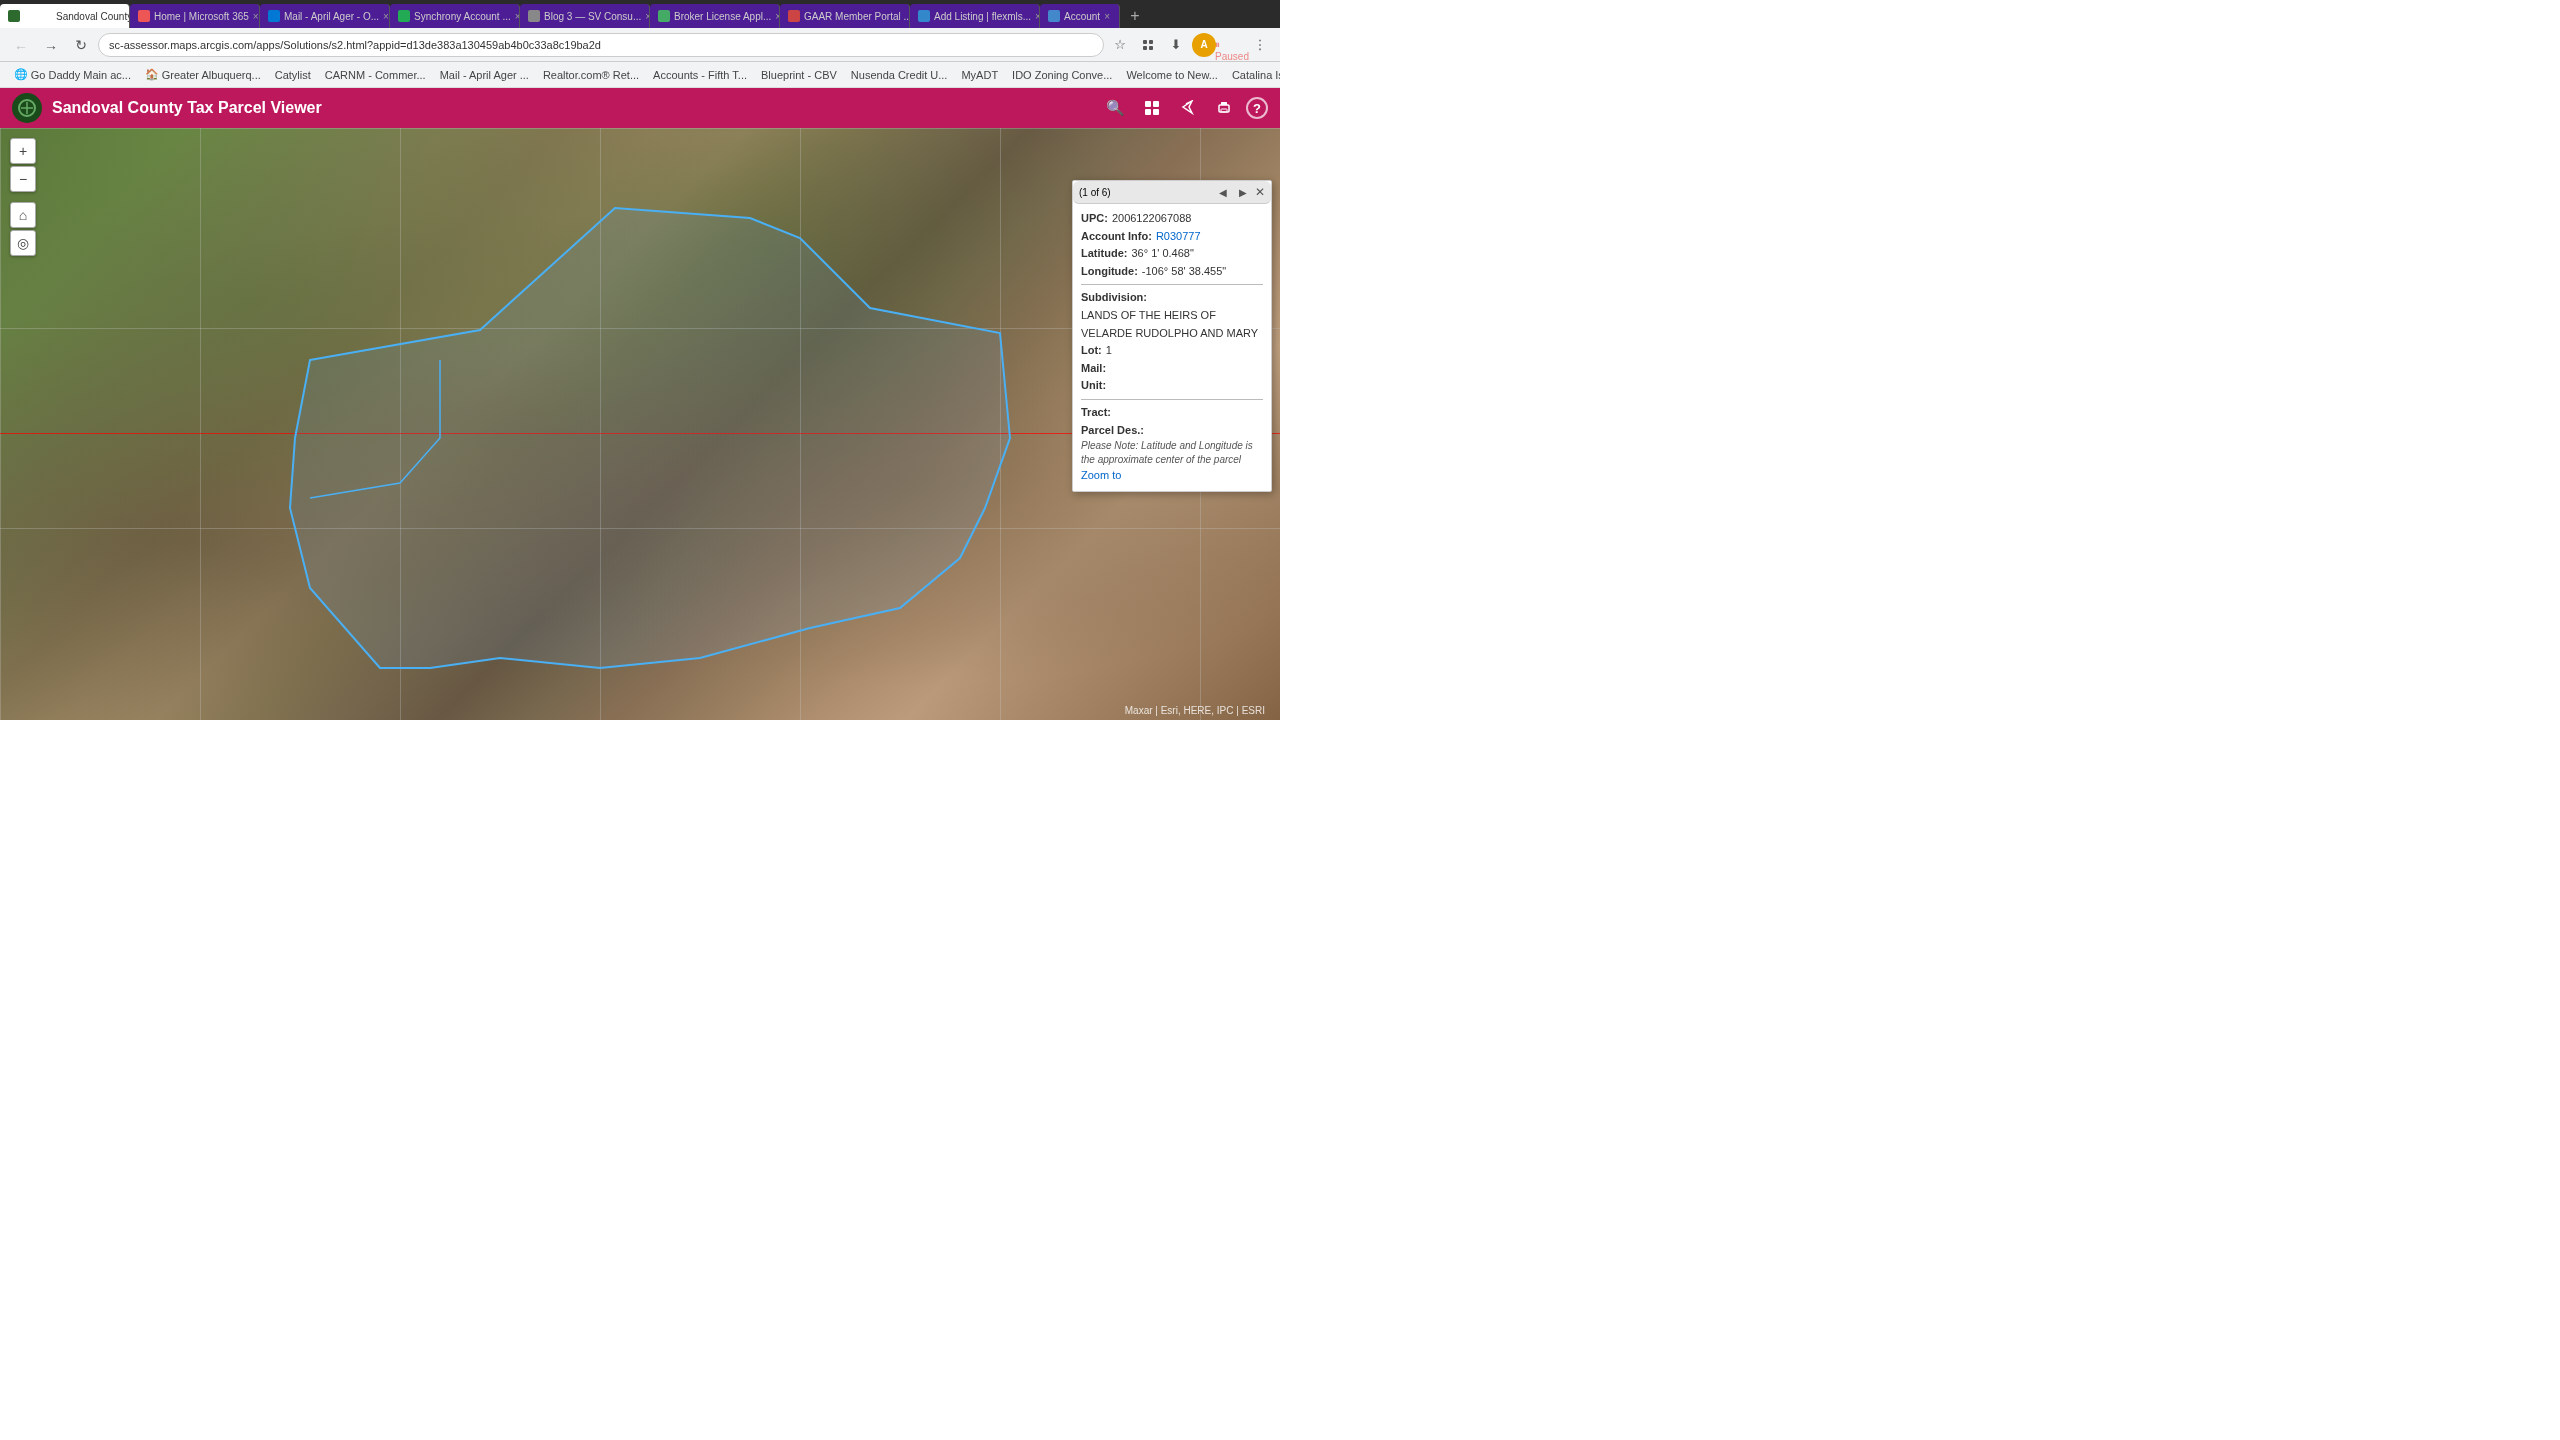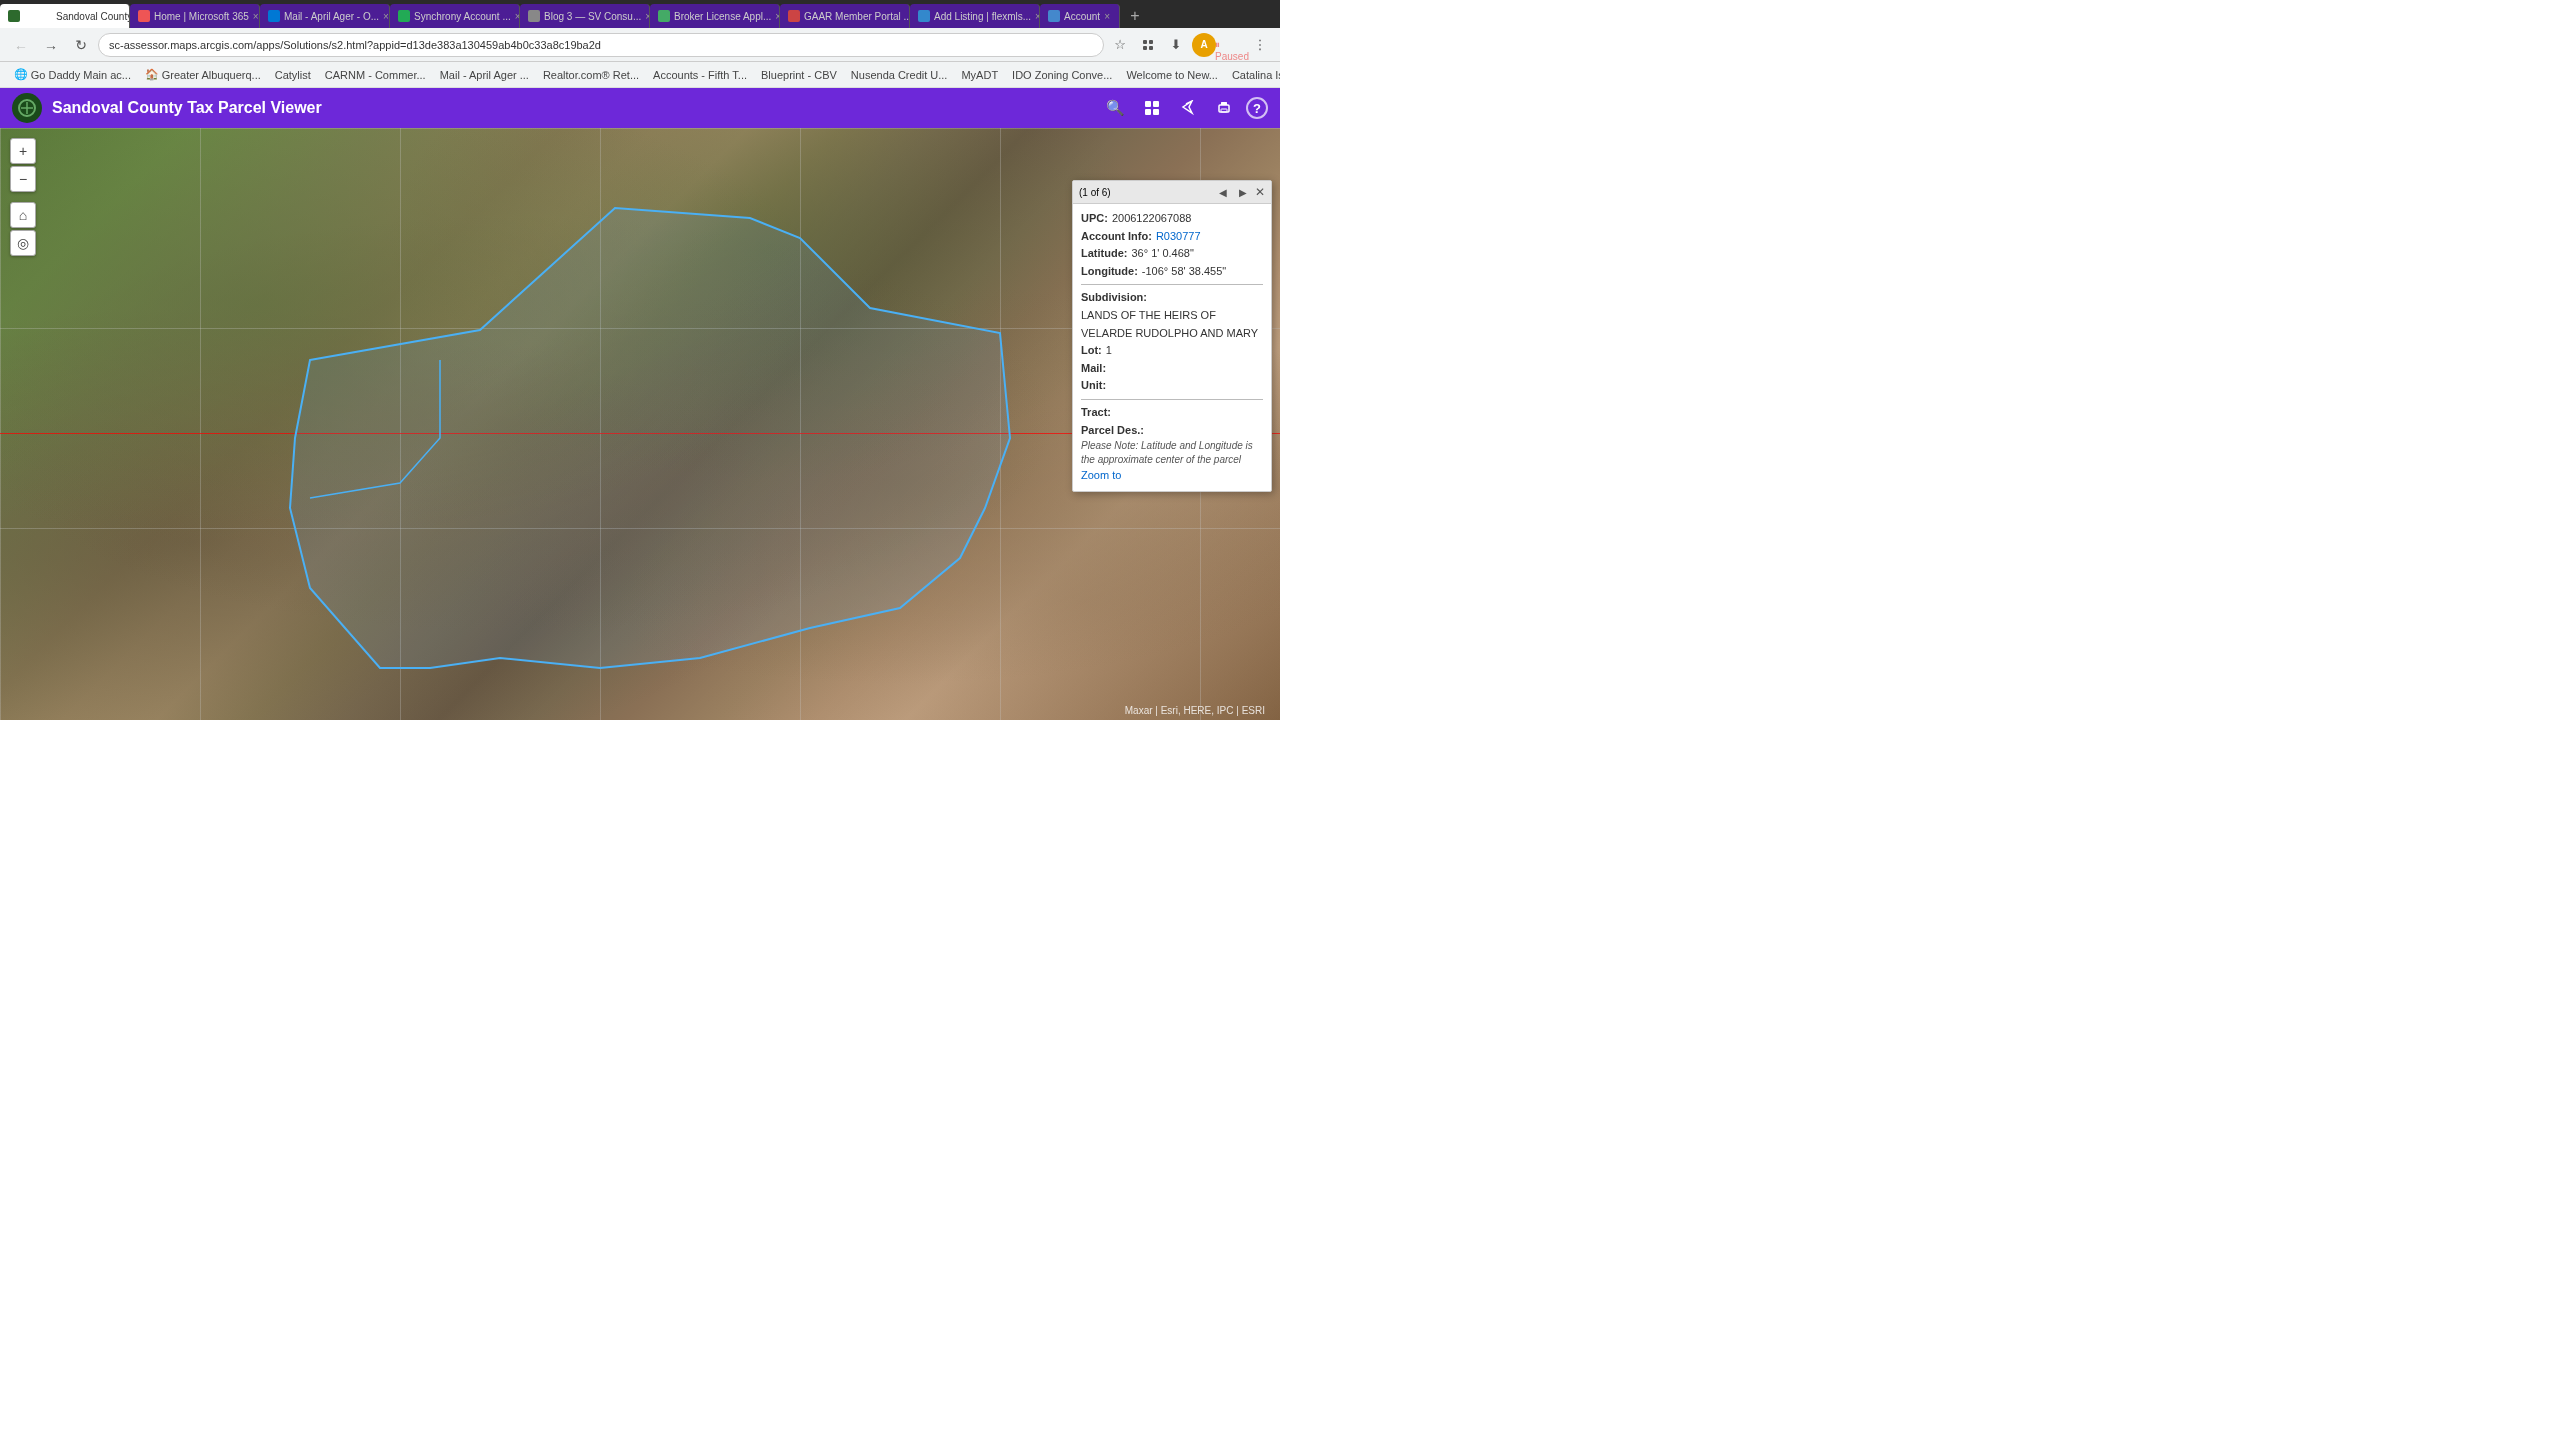--- a/index.html
+++ b/index.html
@@ -154,21 +154,21 @@
       overflow: hidden;
     }
 
     
     .app-header {
       position: absolute;
       top: 0;
       left: 0;
       right: 0;
       height: 40px;
-      background: #6d28d9;
+      background: #be185d;
       display: flex;
       align-items: center;
       padding: 0 12px;
       z-index: 100;
       color: white;
     }
     .app-logo {
       width: 30px;
       height: 30px;
       border-radius: 50%;
@@ -322,20 +322,21 @@
       font-size: 11px;
     }
     .popup-header {
       display: flex;
       align-items: center;
       justify-content: space-between;
       background: #e8e8e8;
       padding: 3px 6px;
       border-bottom: 1px solid #ccc;
       font-size: 10px;
+      border-radius: 6px;
     }
     .popup-nav {
       display: flex;
       align-items: center;
       gap: 4px;
       font-size: 10px;
       color: #555;
     }
     .popup-nav-btn {
       width: 16px;

